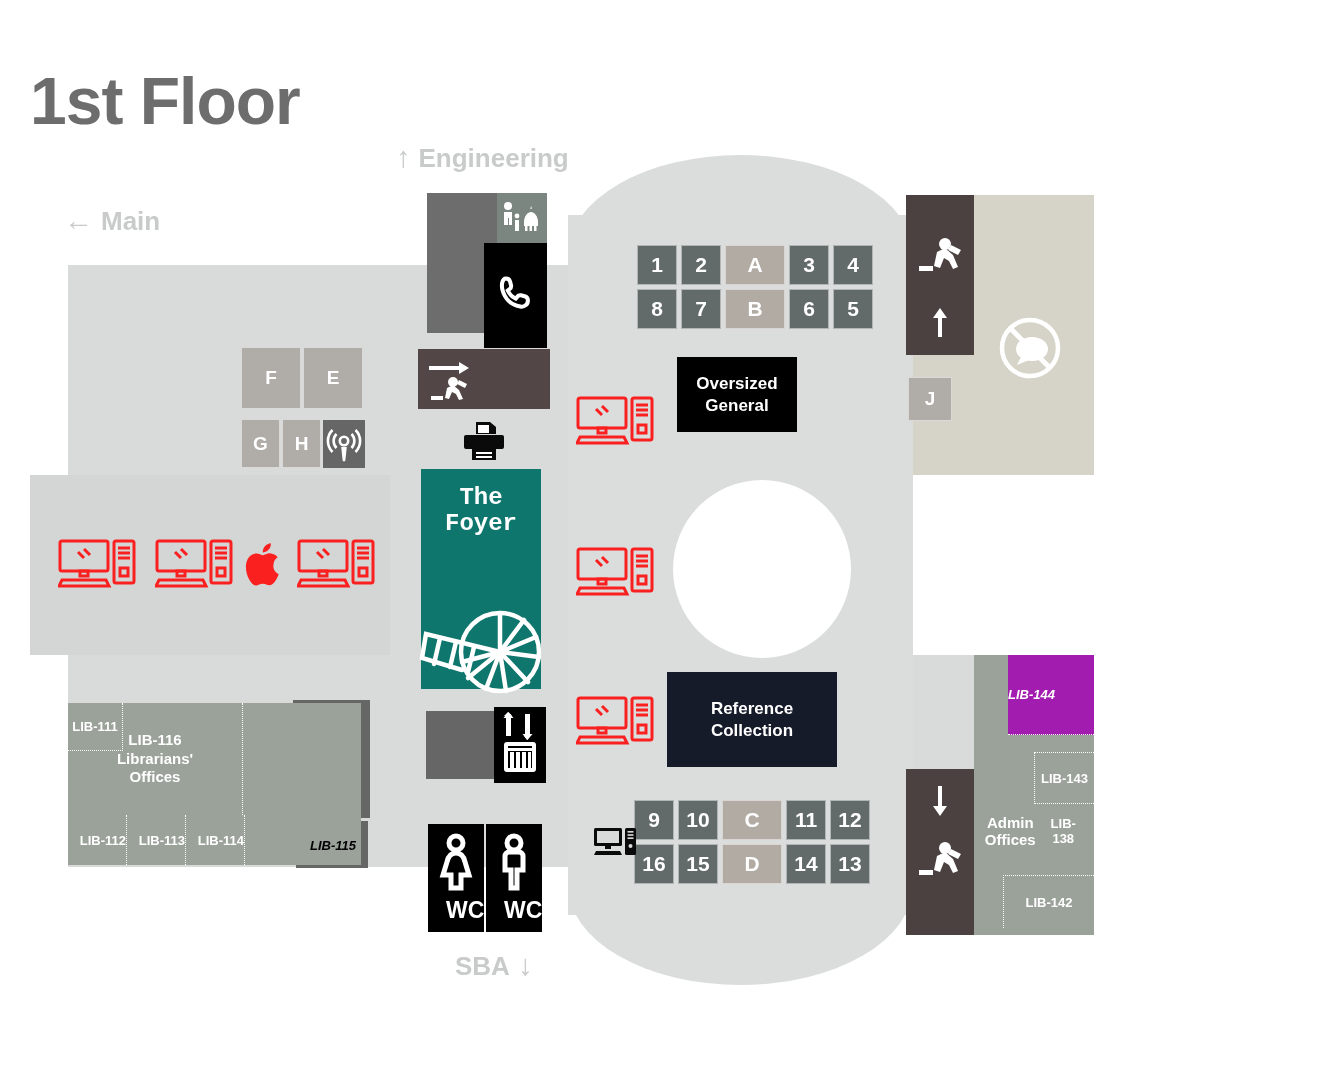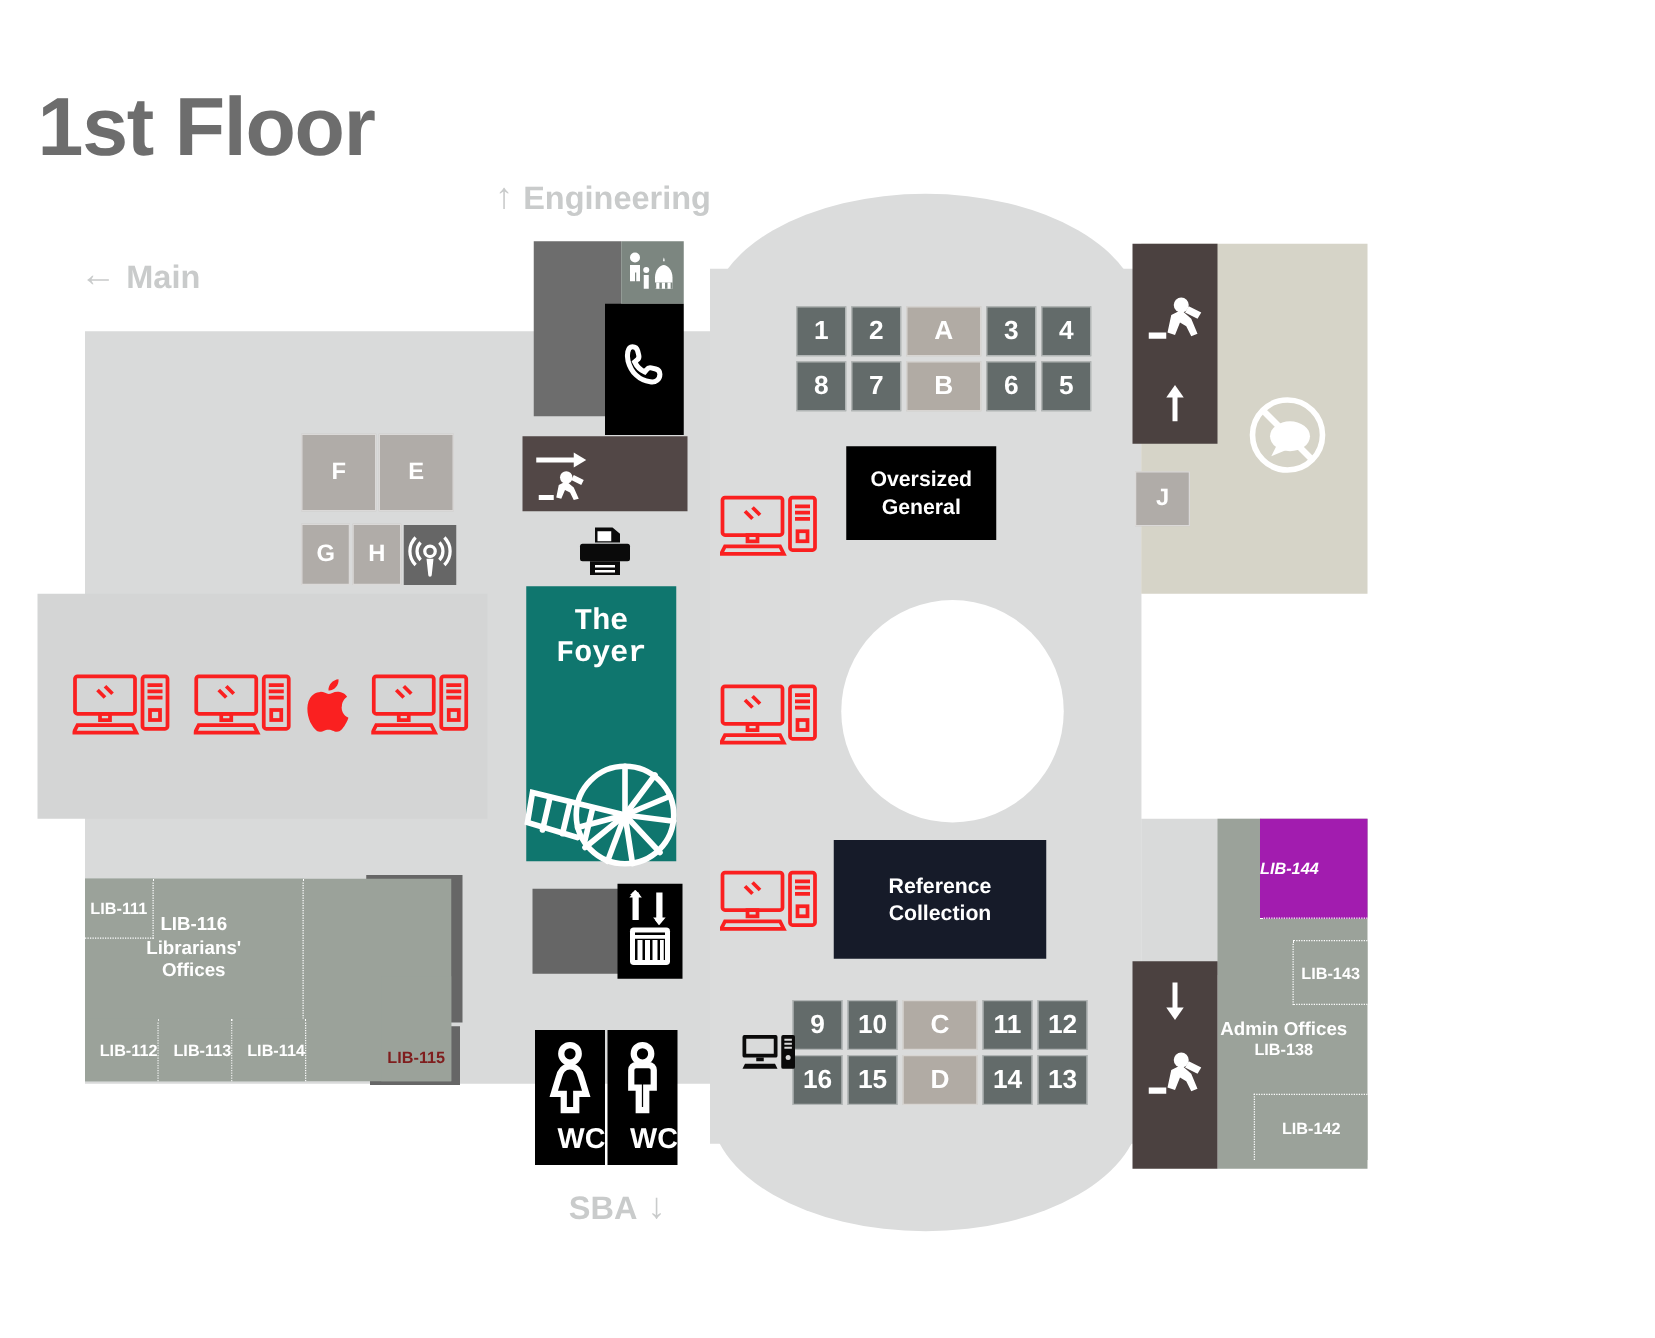--- a/index.html
+++ b/index.html
@@ -148,24 +148,24 @@
   }
   .lib-small {
     position: absolute; top: 112px; height: 50px;
     background: #9ba29a; color: #fff;
     display: flex; align-items: center; justify-content: flex-end;
     font-size: 13px; font-weight: bold;
     border-right: 1px dotted #fff;
   }
   #lib-115-tall {
     position: absolute; left: 237px; top: 78px; width: 56px; height: 84px;
-    background: #9ba29a; color: #7f1d1d;
+    background: #9ba29a; color: #000000;
     display: flex; align-items: flex-end; justify-content: center;
     padding-bottom: 12px;
-    font-size: 13px; font-weight: bold;
+    font-size: 13px; font-weight: bold; font-style: italic;
   }
   #lib-bg {
     position: absolute; left: 0; top: 0; width: 293px; height: 162px;
     background: #9ba29a;
   }
 
   
   #grey-r1 { left: 293px; top: 700px; width: 77px; height: 118px; background: #666666; }
   #grey-r2 { left: 296px; top: 821px; width: 72px; height: 47px; background: #666666; }
 
@@ -185,21 +185,21 @@
   #admin-143 {
     position: absolute; left: 1034px; top: 752px; width: 60px; height: 52px;
     background: #9ba29a; color: #fff;
     display: flex; align-items: center; justify-content: center;
     font-size: 13px; font-weight: bold;
     border: 1px dotted #fff; border-right: none;
   }
   #admin-main {
     position: absolute; left: 974px; top: 806px; width: 106px; height: 50px;
     color: #fff; text-align: center;
-    display: flex; flex-direction: column; align-items: center; justify-content: center;
+    display: flex; flex-direction: row; align-items: center; justify-content: center;
     font-weight: bold;
   }
   #admin-main .a-title { font-size: 15px; }
   #admin-main .a-num { font-size: 13px; }
   #admin-142 {
     position: absolute; left: 1003px; top: 875px; width: 91px; height: 53px;
     background: #9ba29a; color: #fff;
     display: flex; align-items: center; justify-content: center;
     font-size: 13px; font-weight: bold;
     border: 1px dotted #fff; border-right: none; border-bottom: none;

